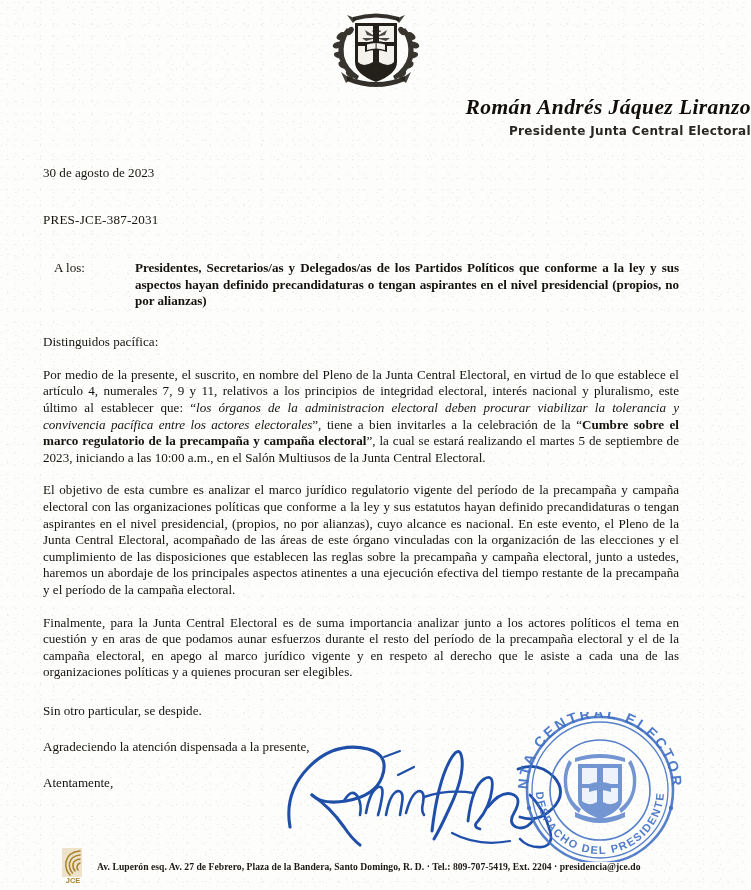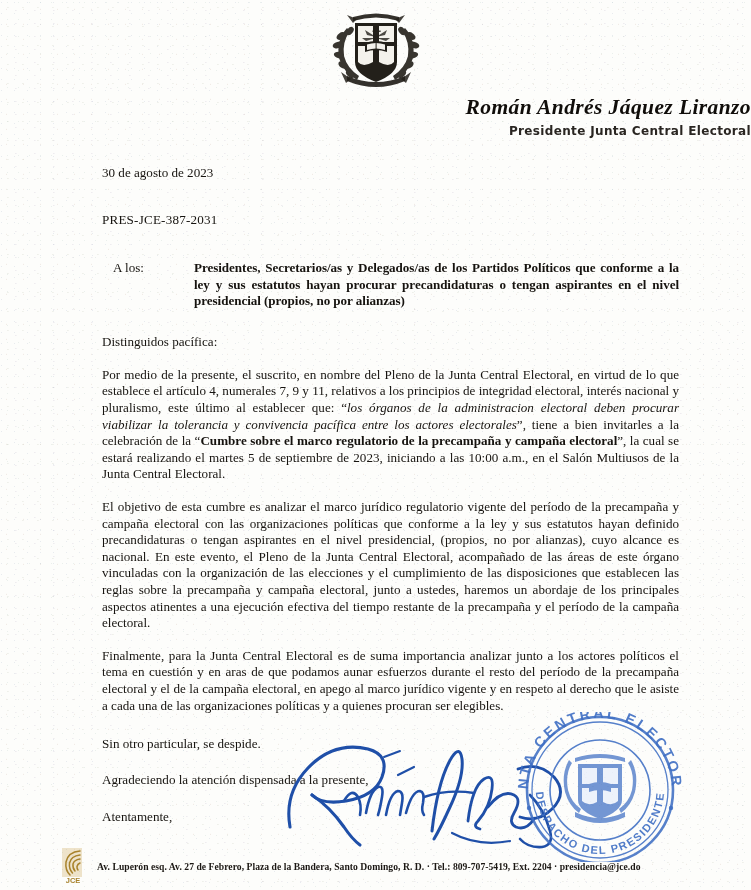--- a/index.html
+++ b/index.html
@@ -52,21 +52,21 @@
     font-weight: bold;
     letter-spacing: 0.35px;
     color: #2a2622;
     margin-top: 4px;
     margin-left: 36px;
   }
 
   
   .body-wrap {
     position: relative;
-    margin: 0 72px 0 102px;
+    margin: 0 72px 0 43px;
     font-size: 13.1px;
     line-height: 16.2px;
   }
   .meta {
     margin-top: 27px;
   }
   .meta div { white-space: nowrap; }
   .ref {
     margin-top: 31px;
     letter-spacing: 0.2px;
@@ -217,21 +217,21 @@
   <div class="body-wrap">
 
     <div class="meta">
       <div>30 de agosto de 2023</div>
     </div>
 
     <div class="ref">PRES-JCE-387-2031</div>
 
     <div class="addressee">
       <div class="addressee-label">A los:</div>
-      <div class="addressee-body">Presidentes, Secretarios/as y Delegados/as de los Partidos Políticos que conforme a la ley y sus estatutos hayan procurar precandidaturas o tengan aspirantes en el nivel presidencial (propios, no por alianzas)</div>
+      <div class="addressee-body">Presidentes, Secretarios/as y Delegados/as de los Partidos Políticos que conforme a la ley y sus aspectos hayan definido precandidaturas o tengan aspirantes en el nivel presidencial (propios, no por alianzas)</div>
     </div>
 
     <div class="salutation">Distinguidos pacífica:</div>
 
     <p class="para first"><span>Por medio de la presente, el suscrito, en nombre del Pleno de la Junta Central Electoral, en virtud de lo que establece el artículo 4, numerales 7, 9 y 11, relativos a los principios de integridad electoral, interés nacional y pluralismo, este último al establecer que: “</span><span class="i">los órganos de la administracion electoral deben procurar viabilizar la tolerancia y convivencia  pacífica entre los actores electorales</span><span>”, tiene a bien invitarles a la celebración de la “</span><span class="b">Cumbre sobre el marco regulatorio de la precampaña y campaña electoral</span><span>”, la cual se estará realizando el martes 5 de septiembre de 2023, iniciando a las 10:00 a.m., en el Salón Multiusos de la Junta Central Electoral.</span></p>
 
     <p class="para">El objetivo de esta cumbre es analizar el marco jurídico regulatorio vigente del período de la precampaña y campaña electoral con las organizaciones políticas que conforme a la ley y sus estatutos hayan definido precandidaturas o tengan aspirantes en el nivel presidencial, (propios, no por alianzas), cuyo alcance es nacional. En este evento, el Pleno de la Junta Central Electoral, acompañado de las áreas de este órgano vinculadas con la organización de las elecciones y el cumplimiento de las disposiciones que establecen las reglas sobre la precampaña y campaña electoral, junto a ustedes, haremos un abordaje de los principales aspectos atinentes a una ejecución efectiva del tiempo restante de la precampaña y el período de la campaña electoral.</p>
 
     <p class="para">Finalmente, para la Junta Central Electoral es de suma importancia analizar junto a los actores políticos el tema en cuestión y en aras de que podamos aunar esfuerzos durante el resto del período de la precampaña electoral y el de la campaña electoral, en apego al marco jurídico vigente y en respeto al derecho que le asiste a cada una de las organizaciones políticas y a quienes procuran ser elegibles.</p>
 

